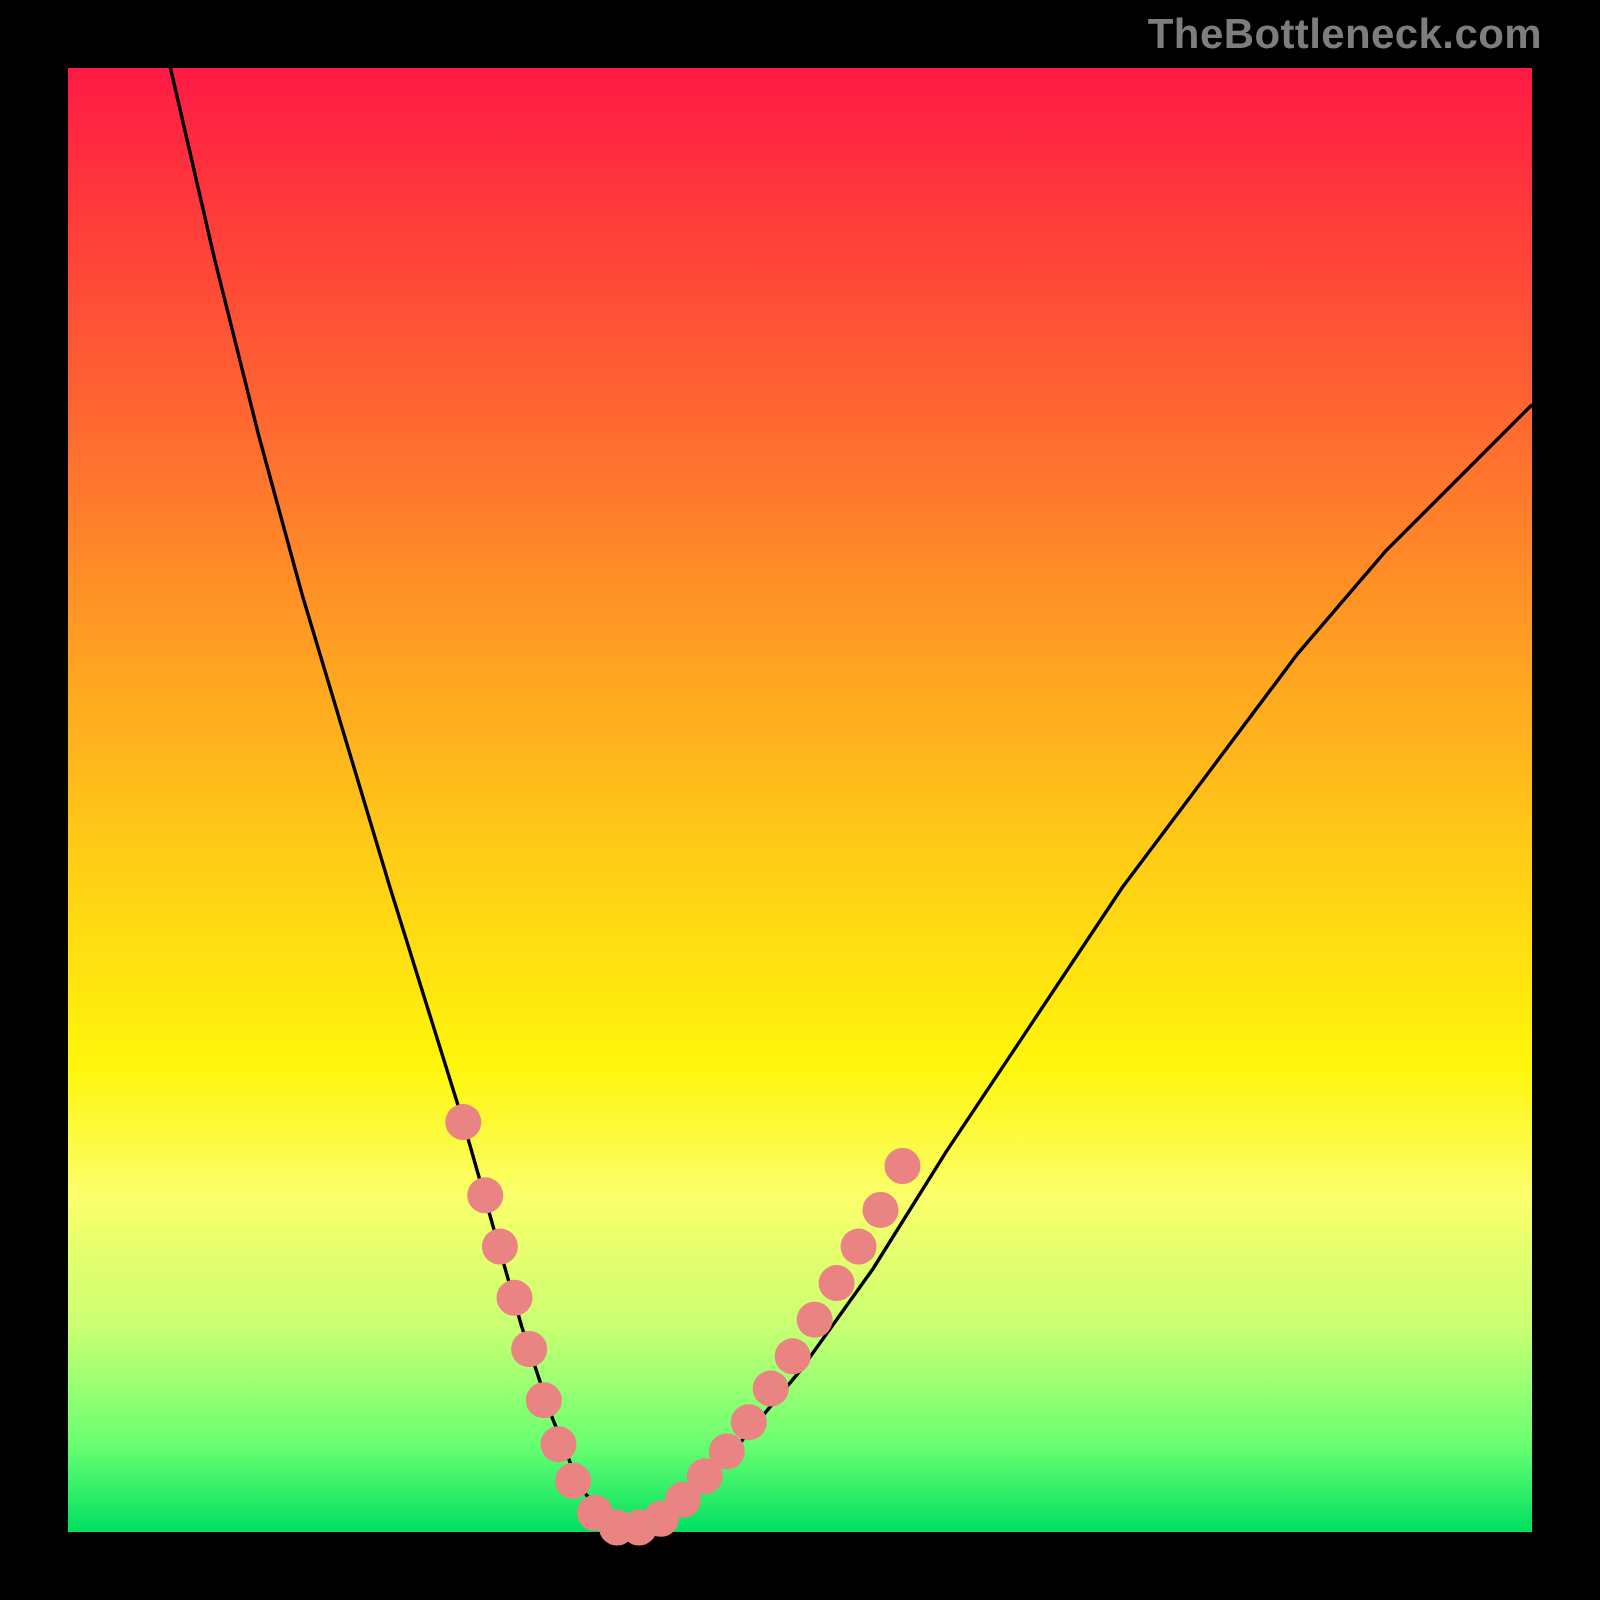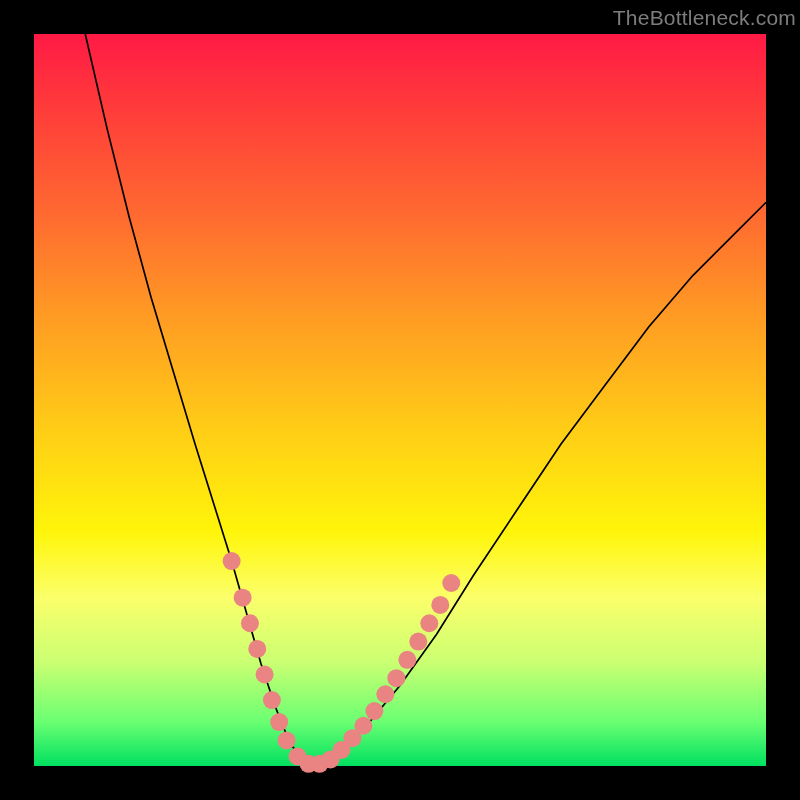--- a/index.html
+++ b/index.html
@@ -25,24 +25,24 @@
       #ffd015 55%,
       #fff50a 68%,
       #fbff6a 77%,
       #c9ff72 86%,
       #6aff72 94%,
       #00e060 100%);
   }
   .watermark {
     position: absolute;
     top: 6px;
-    right: 4px;
+    right: 29px;
     color: #7d7d7d;
     font-size: 21px;
-    font-weight: 400;
+    font-weight: 700;
     letter-spacing: 0.2px;
   }
   svg.curve {
     position: absolute;
     left: 34px;
     top: 34px;
     width: 732px;
     height: 732px;
     overflow: visible;
   }

